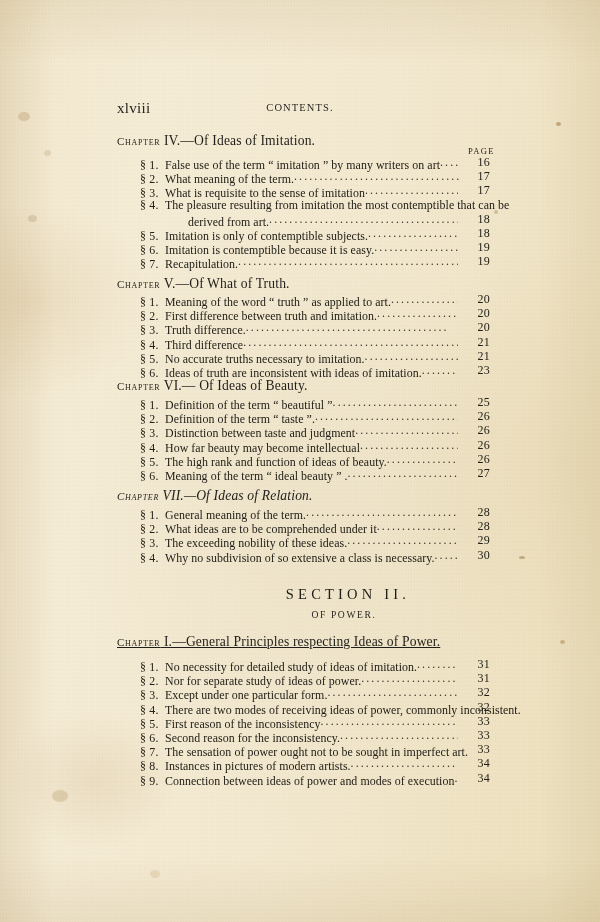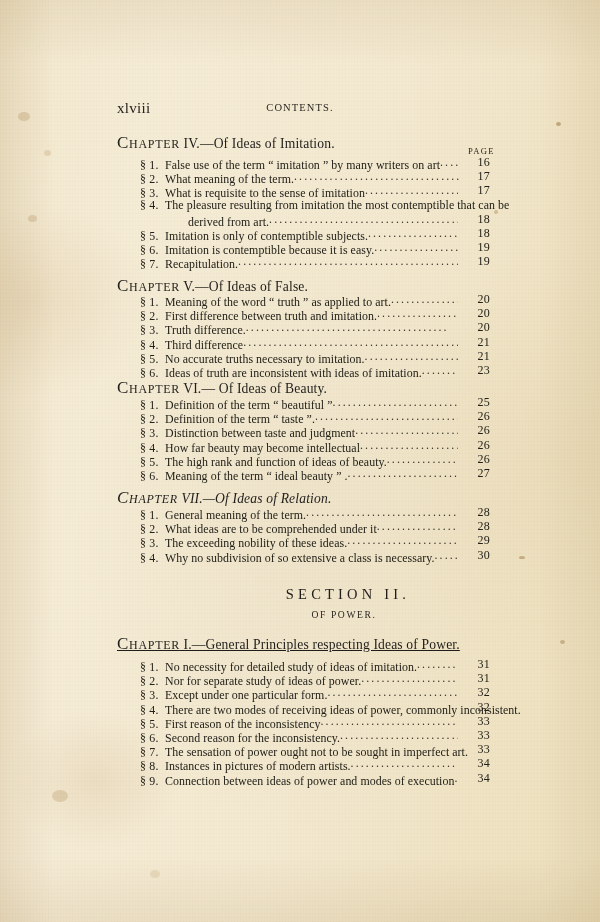--- a/index.html
+++ b/index.html
@@ -91,21 +91,21 @@
     position: absolute;
     left: 117px;
     font-size: 13.6px;
     letter-spacing: .15px;
     white-space: nowrap;
     color: #201e1a;
   }
   .chapter-head .ch-word {
     font-variant: small-caps;
     letter-spacing: .7px;
-    font-size: 17px;
+    font-size: 11px;
   }
 
   .page-label {
     position: absolute;
     font-size: 8.6px;
     letter-spacing: 1.3px;
     font-variant: small-caps;
     text-transform: uppercase;
     color: #2a2722;
     width: 40px;
@@ -198,21 +198,21 @@
         <div class="chapter-head" style="top: 133px;"><span class="ch-word">Chapter</span><span> IV.—Of Ideas of Imitation.</span></div>
         <div class="page-label" style="left: 468px; top: 146px;">PAGE</div>
         <div class="entry" style="top: 155px;"><span class="sec">§ 1.</span><span class="txt">False use of the term “ imitation ” by many writers on art</span><span class="leader" style="width: 18px;">........</span><span class="pg">16</span></div>
         <div class="entry" style="top: 169.2px;"><span class="sec">§ 2.</span><span class="txt">What meaning of the term.</span><span class="leader" style="width: 167.922px;">...........................................</span><span class="pg">17</span></div>
         <div class="entry" style="top: 183.4px;"><span class="sec">§ 3.</span><span class="txt">What is requisite to the sense of imitation</span><span class="leader" style="width: 93.0312px;">.........................</span><span class="pg">17</span></div>
         <div class="entry" style="top: 197.6px;"><span class="sec">§ 4.</span><span class="txt">The  pleasure  resulting  from  imitation  the  most  contemptible  that  can  be</span></div>
         <div class="entry cont" style="top: 211.8px;"><span class="indent"></span><span class="txt">derived  from art.</span><span class="leader" style="width: 188.922px;">...............................................</span><span class="pg">18</span></div>
         <div class="entry" style="top: 226px;"><span class="sec">§ 5.</span><span class="txt">Imitation is only of contemptible subjects.</span><span class="leader" style="width: 90.0625px;">........................</span><span class="pg">18</span></div>
         <div class="entry" style="top: 240.2px;"><span class="sec">§ 6.</span><span class="txt">Imitation is contemptible because it is easy.</span><span class="leader" style="width: 83.8125px;">.......................</span><span class="pg">19</span></div>
         <div class="entry" style="top: 254.4px;"><span class="sec">§ 7.</span><span class="txt">Recapitulation.</span><span class="leader" style="width: 219.922px;">.......................................................</span><span class="pg">19</span></div>
-        <div class="chapter-head" style="top: 276px;"><span class="ch-word">Chapter</span><span> V.—Of Ideas of False.</span></div>
+        <div class="chapter-head" style="top: 276px;"><span class="ch-word">Chapter</span><span> V.—Of What of Truth.</span></div>
         <div class="entry" style="top: 292px;"><span class="sec">§ 1.</span><span class="txt">Meaning of the word “ truth ” as applied to art.</span><span class="leader" style="width: 67.0469px;">...................</span><span class="pg">20</span></div>
         <div class="entry" style="top: 306.2px;"><span class="sec">§ 2.</span><span class="txt">First difference between truth and imitation.</span><span class="leader" style="width: 80.9531px;">......................</span><span class="pg">20</span></div>
         <div class="entry" style="top: 320.4px;"><span class="sec">§ 3.</span><span class="txt">Truth difference.</span><span class="leader" style="width: 203.172px;">...................................................</span><span class="pg">20</span></div>
         <div class="entry" style="top: 334.6px;"><span class="sec">§ 4.</span><span class="txt">Third difference</span><span class="leader" style="width: 214.828px;">.....................................................</span><span class="pg">21</span></div>
         <div class="entry" style="top: 348.8px;"><span class="sec">§ 5.</span><span class="txt">No accurate truths necessary to imitation.</span><span class="leader" style="width: 93.4375px;">.........................</span><span class="pg">21</span></div>
         <div class="entry" style="top: 363px;"><span class="sec">§ 6.</span><span class="txt">Ideas of truth are inconsistent with ideas of imitation.</span><span class="leader" style="width: 36.25px;">............</span><span class="pg">23</span></div>
         <div class="chapter-head" style="top: 378px;"><span class="ch-word">Chapter</span><span> VI.— Of Ideas of Beauty.</span></div>
         <div class="entry" style="top: 395px;"><span class="sec">§ 1.</span><span class="txt">Definition of the term “ beautiful ”</span><span class="leader" style="width: 125.438px;">.................................</span><span class="pg">25</span></div>
         <div class="entry" style="top: 409.2px;"><span class="sec">§ 2.</span><span class="txt">Definition of the term “ taste ”.</span><span class="leader" style="width: 143.094px;">.....................................</span><span class="pg">26</span></div>
         <div class="entry" style="top: 423.4px;"><span class="sec">§ 3.</span><span class="txt">Distinction between taste and judgment</span><span class="leader" style="width: 102.875px;">...........................</span><span class="pg">26</span></div>

